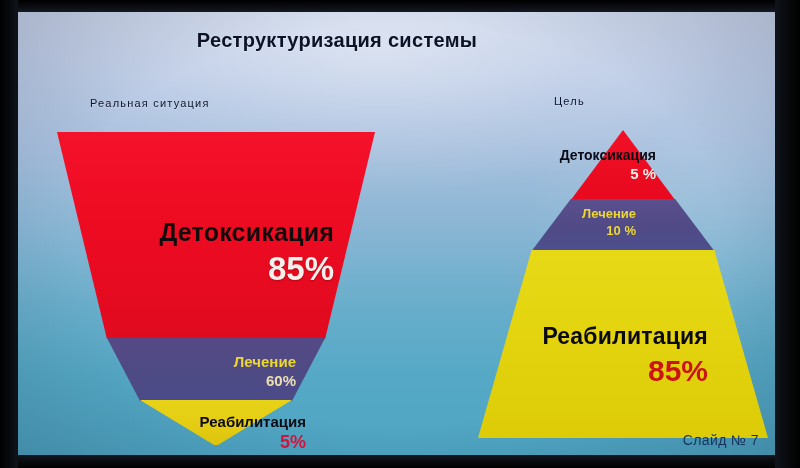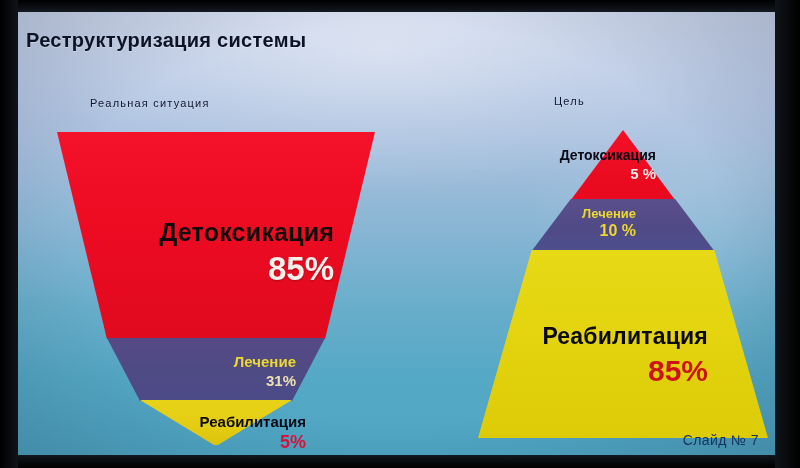--- a/index.html
+++ b/index.html
@@ -71,24 +71,24 @@
   }
   #vignette {
     position: absolute;
     left: 0; top: 0; width: 757px; height: 443px;
     background: radial-gradient(ellipse 78% 82% at 50% 48%, rgba(0,0,0,0) 55%, rgba(10,20,40,0.22) 100%);
     pointer-events: none;
   }
 
   #title-block {
     position: absolute;
-    left: 8px;
+    left: 0;
     top: 16px;
     width: 638px;
-    text-align: left;
+    text-align: center;
     z-index: 6;
   }
   .title-line {
     font-family: "Liberation Sans", sans-serif;
     font-weight: bold;
     font-size: 20px;
     line-height: 25px;
     color: #0c1326;
     letter-spacing: 0.3px;
     text-shadow: 0 1px 1px rgba(255,255,255,0.35);
@@ -198,21 +198,21 @@
   #lbl-right-detox .lbl-pct {
     font-size: 15px; color: #f2eee8; line-height: 19px;
   }
 
   
   #lbl-right-treat { left: 498px; top: 193px; width: 120px; }
   #lbl-right-treat .lbl-name {
     font-size: 13px; color: #ecd831; line-height: 17px;
   }
   #lbl-right-treat .lbl-pct {
-    font-size: 16px; color: #ecd831; line-height: 17px;
+    font-size: 13px; color: #ecd831; line-height: 17px;
   }
 
   
   #lbl-right-rehab { left: 425px; top: 310px; width: 265px; }
   #lbl-right-rehab .lbl-name {
     font-size: 23px; color: #0b0a10; line-height: 28px; letter-spacing: 0.2px;
   }
   #lbl-right-rehab .lbl-pct {
     font-size: 30px; color: #cc1414; line-height: 38px; margin-top: 2px;
   }
@@ -248,21 +248,21 @@
     <div class="shape" id="left-treat"></div>
     <div class="shape" id="left-rehab"></div>
 
     <div class="shape-label" id="lbl-left-detox">
       <span class="lbl-name">Детоксикация</span>
       <span class="lbl-pct">85%</span>
     </div>
 
     <div class="shape-label" id="lbl-left-treat">
       <span class="lbl-name">Лечение</span>
-      <span class="lbl-pct">31%</span>
+      <span class="lbl-pct">60%</span>
     </div>
 
     <div class="shape-label" id="lbl-left-rehab">
       <span class="lbl-name">Реабилитация</span>
       <span class="lbl-pct">5%</span>
     </div>
 
     <div class="shape" id="right-detox"></div>
     <div class="shape" id="right-treat"></div>
     <div class="shape" id="right-rehab"></div>

